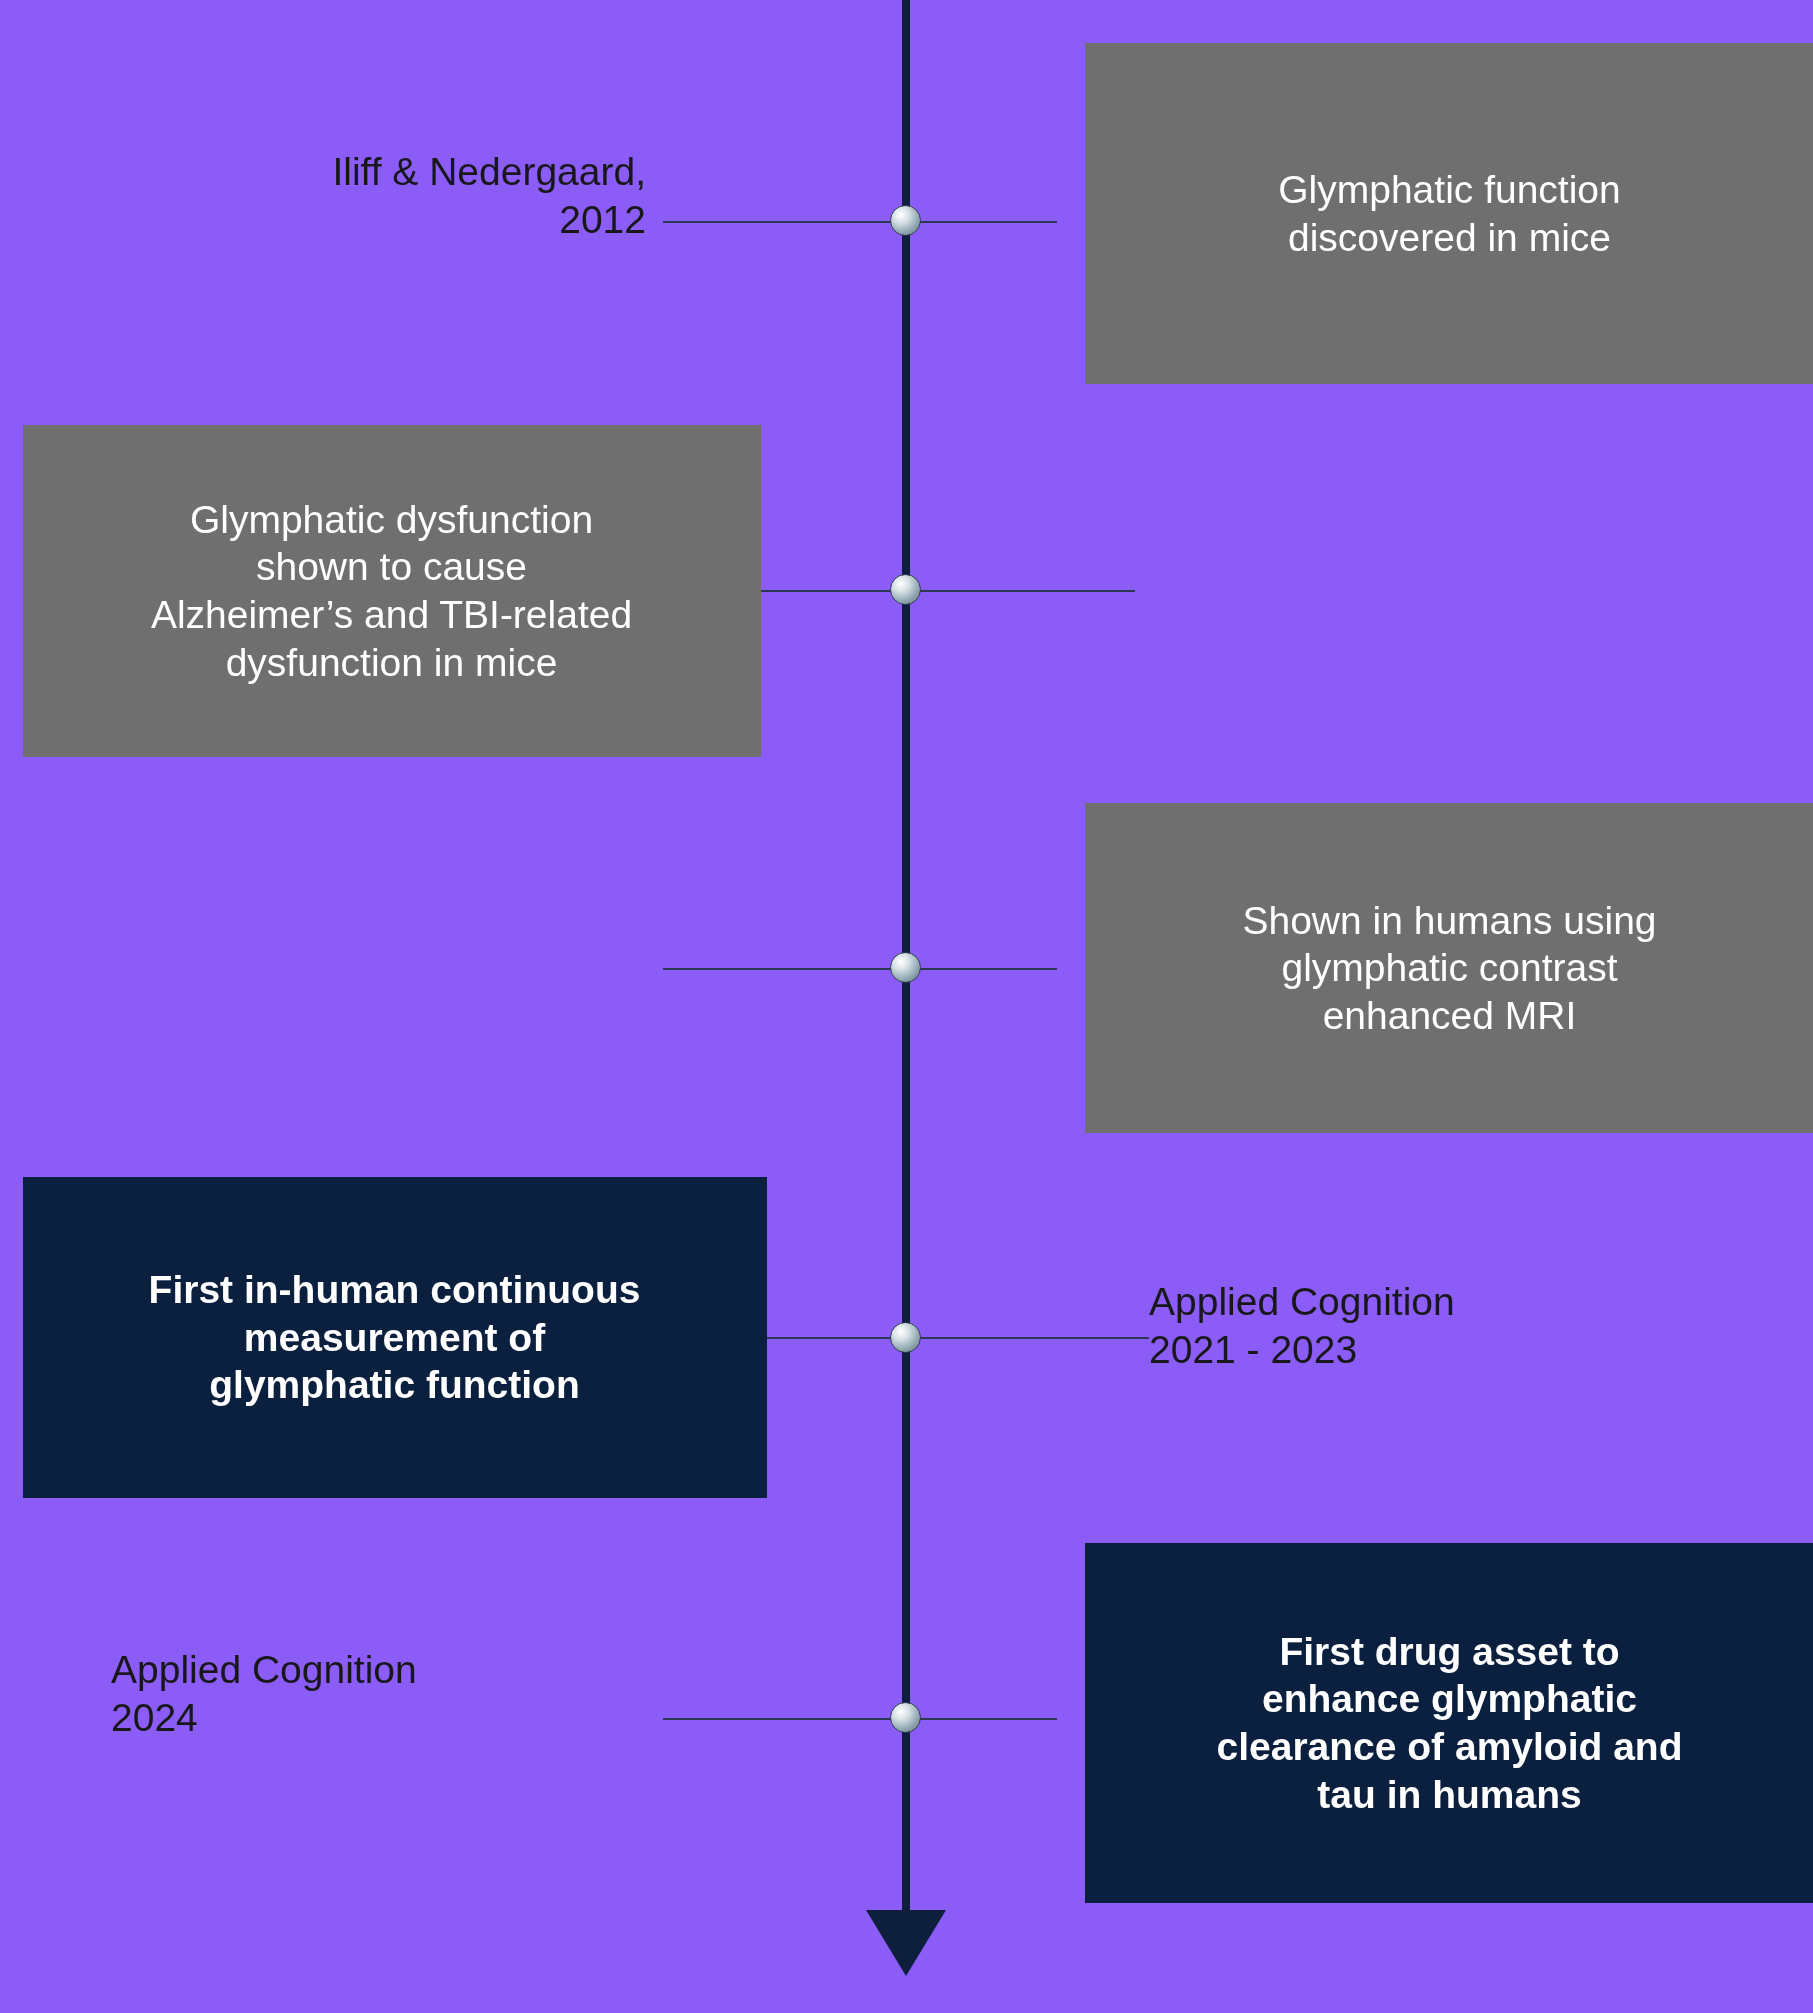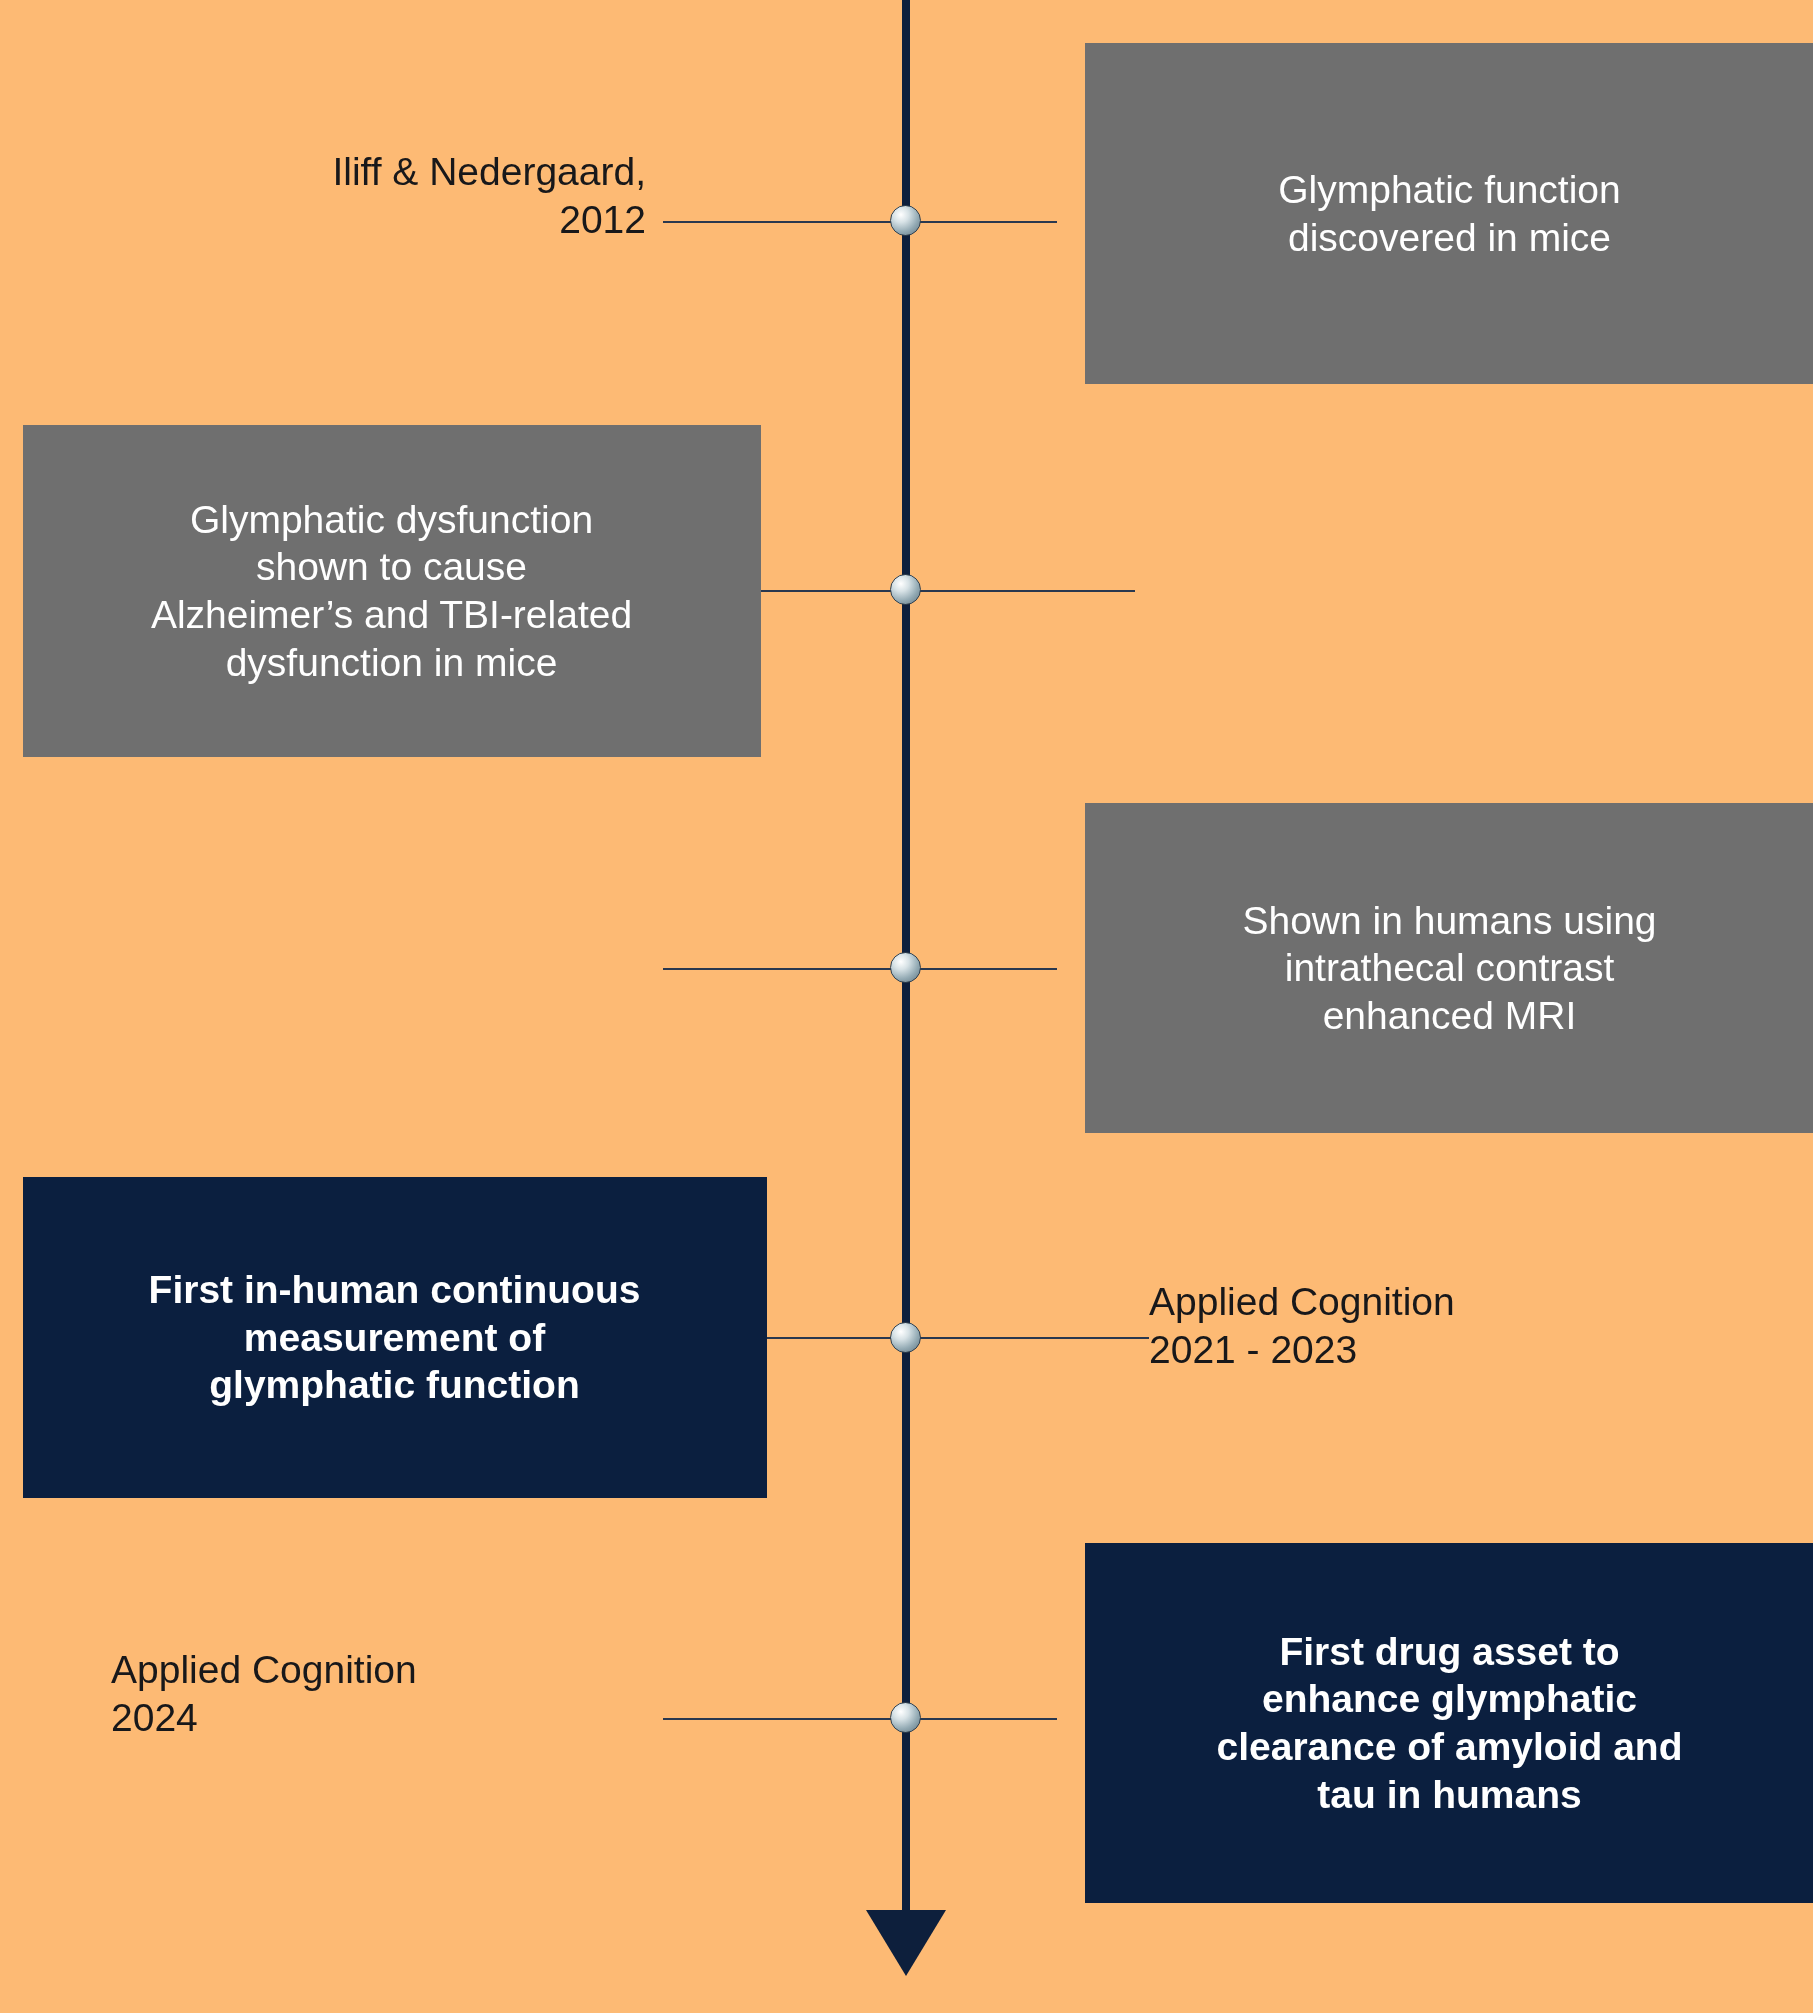--- a/index.html
+++ b/index.html
@@ -9,21 +9,21 @@
   }
   body {
     font-family: "Liberation Sans", sans-serif;
     color: #1a1a1a;
   }
   .timeline {
     position: relative;
     width: 1814px;
     height: 2014px;
     overflow: hidden;
-    background: #fdba74;
+    background: #8b5cf6;
   }
 
   
   .axis-line {
     position: absolute;
     left: 902px;
     top: 0px;
     width: 8.3px;
     height: 1929px;
     background: #0d1f3c;
@@ -119,21 +119,21 @@
   </div>
 
 
   <div class="connector" style="left:663px; top:968px; width:251px;"></div>
   <div class="connector" style="left:909px; top:968px; width:148px;"></div>
   <div class="node" style="left:890px; top:952px;"></div>
 
 
   <div class="box grey" style="left:1057px; top:803px; width:729px; height:330px;">
     <span style="white-space:pre-line;">Shown in humans using
-intrathecal contrast
+glymphatic contrast
 enhanced MRI</span>
   </div>
 
   <div class="connector" style="left:738px; top:1337px; width:175px;"></div>
   <div class="connector" style="left:909px; top:1337px; width:240px;"></div>
   <div class="node" style="left:890px; top:1322px;"></div>
 
   <div class="box navy" style="left:-5.5px; top:1177px; width:744px; height:321px;">
     <span style="white-space:pre-line;">First in-human continuous
 measurement of

